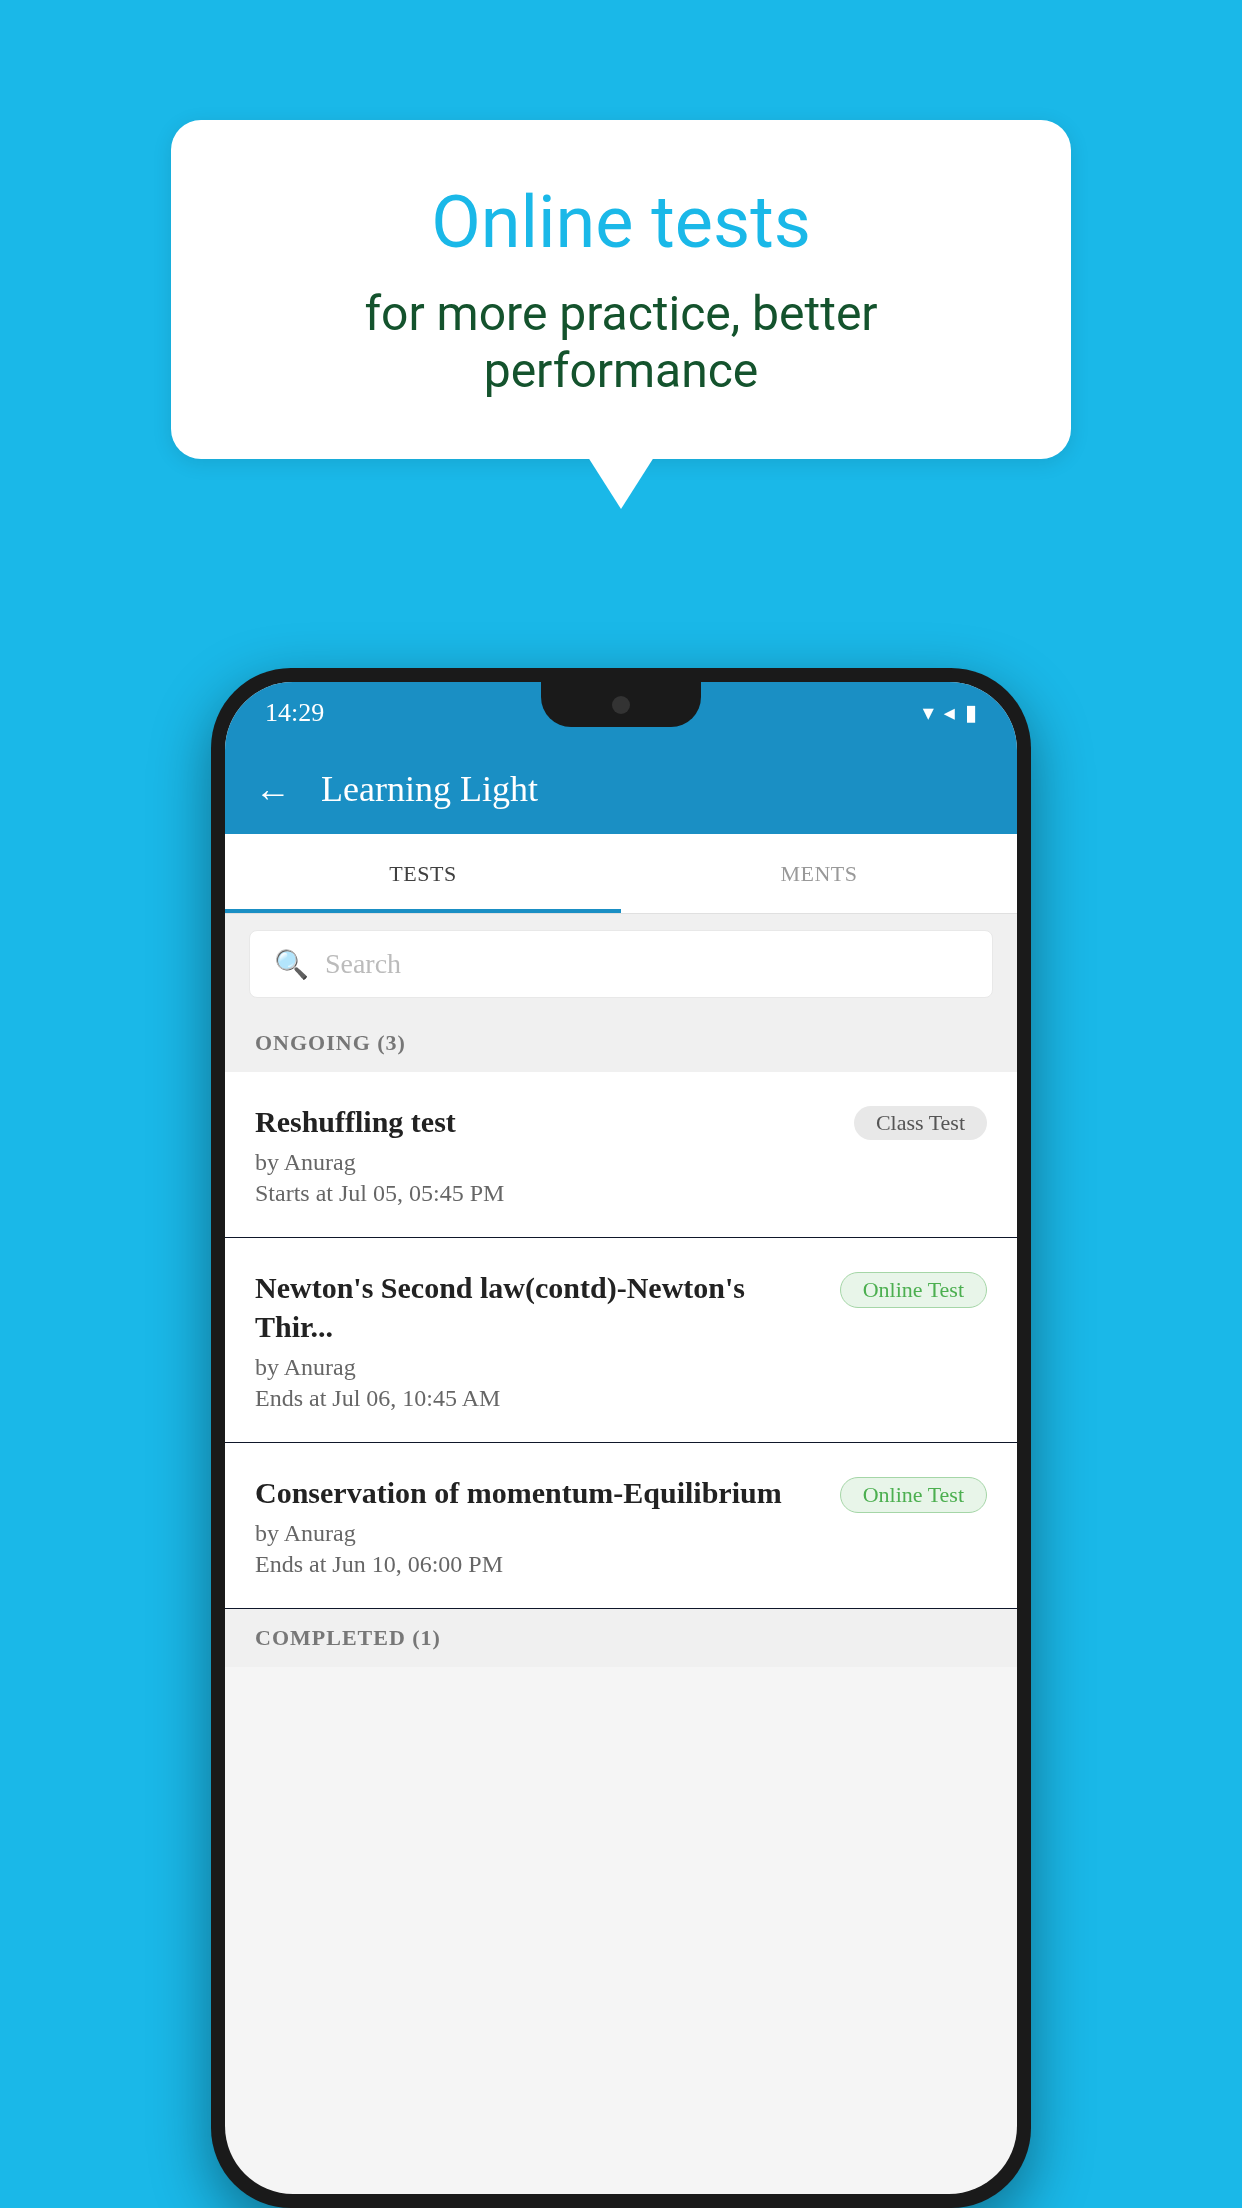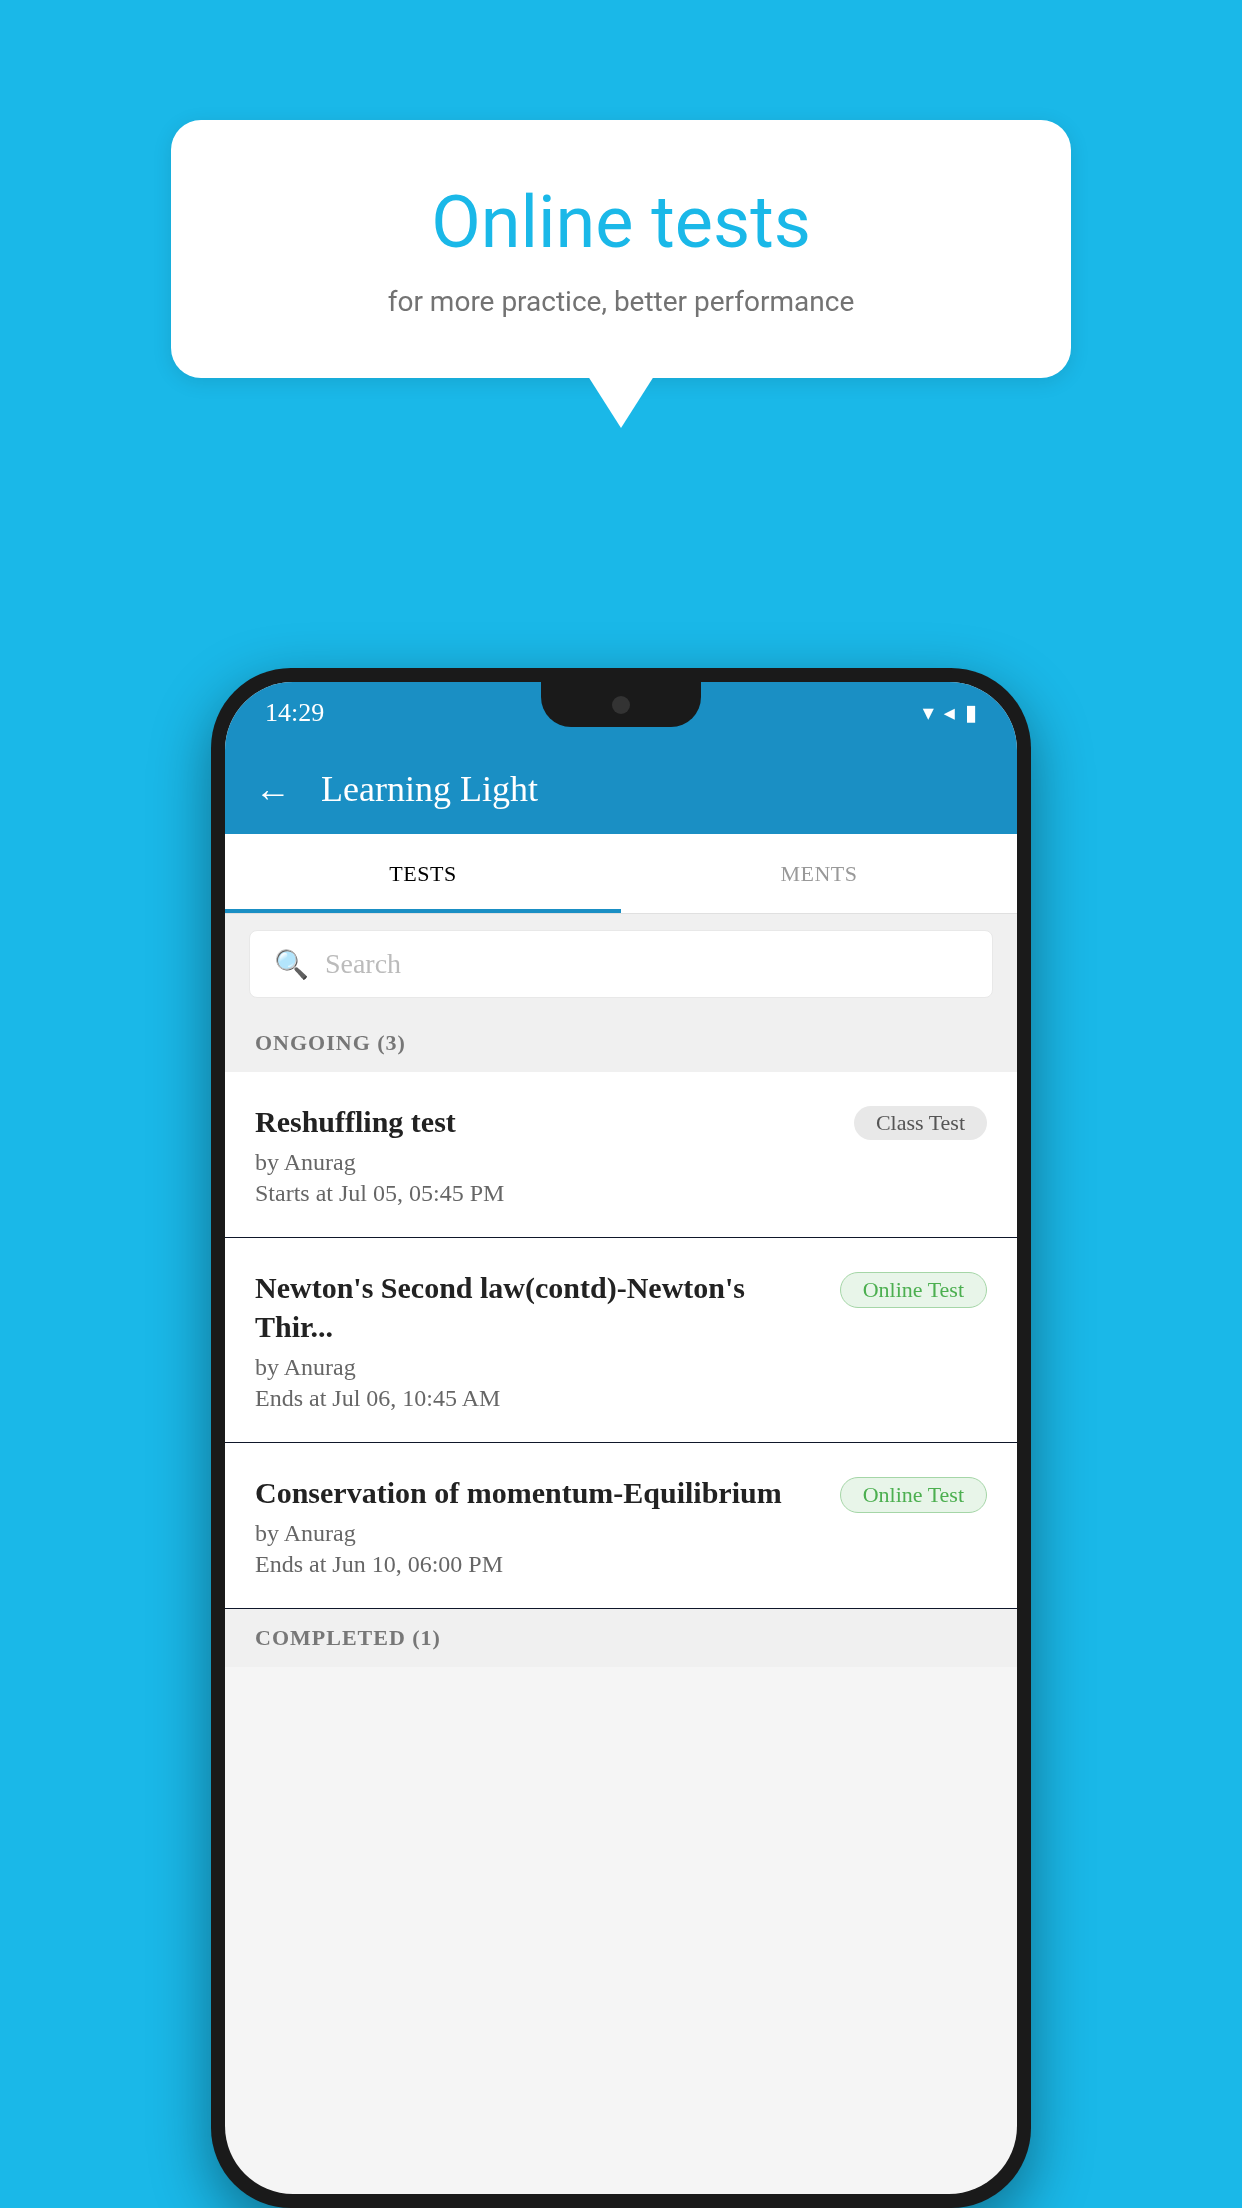--- a/index.html
+++ b/index.html
@@ -47,22 +47,22 @@
     }
 
     .bubble-title {
       font-size: 72px;
       color: #1ab8e8;
       font-weight: 400;
       margin-bottom: 20px;
     }
 
     .bubble-subtitle {
-      font-size: 28px;
-      color: #737373;
+      font-size: 48px;
+      color: #14532d;
       font-weight: 400;
     }
 
     
     .phone-wrapper {
       position: absolute;
       bottom: 0;
       left: 50%;
       transform: translateX(-50%);
       width: 820px;
@@ -206,21 +206,21 @@
       justify-content: center;
       font-size: 22px;
       font-weight: 500;
       color: #999;
       position: relative;
       cursor: pointer;
       letter-spacing: 0.5px;
     }
 
     .tab-item.active {
-      color: #000000;
+      color: #404040;
     }
 
     .tab-item.active::after {
       content: '';
       position: absolute;
       bottom: 0;
       left: 0;
       right: 0;
       height: 4px;
       background: #1a8fc4;

